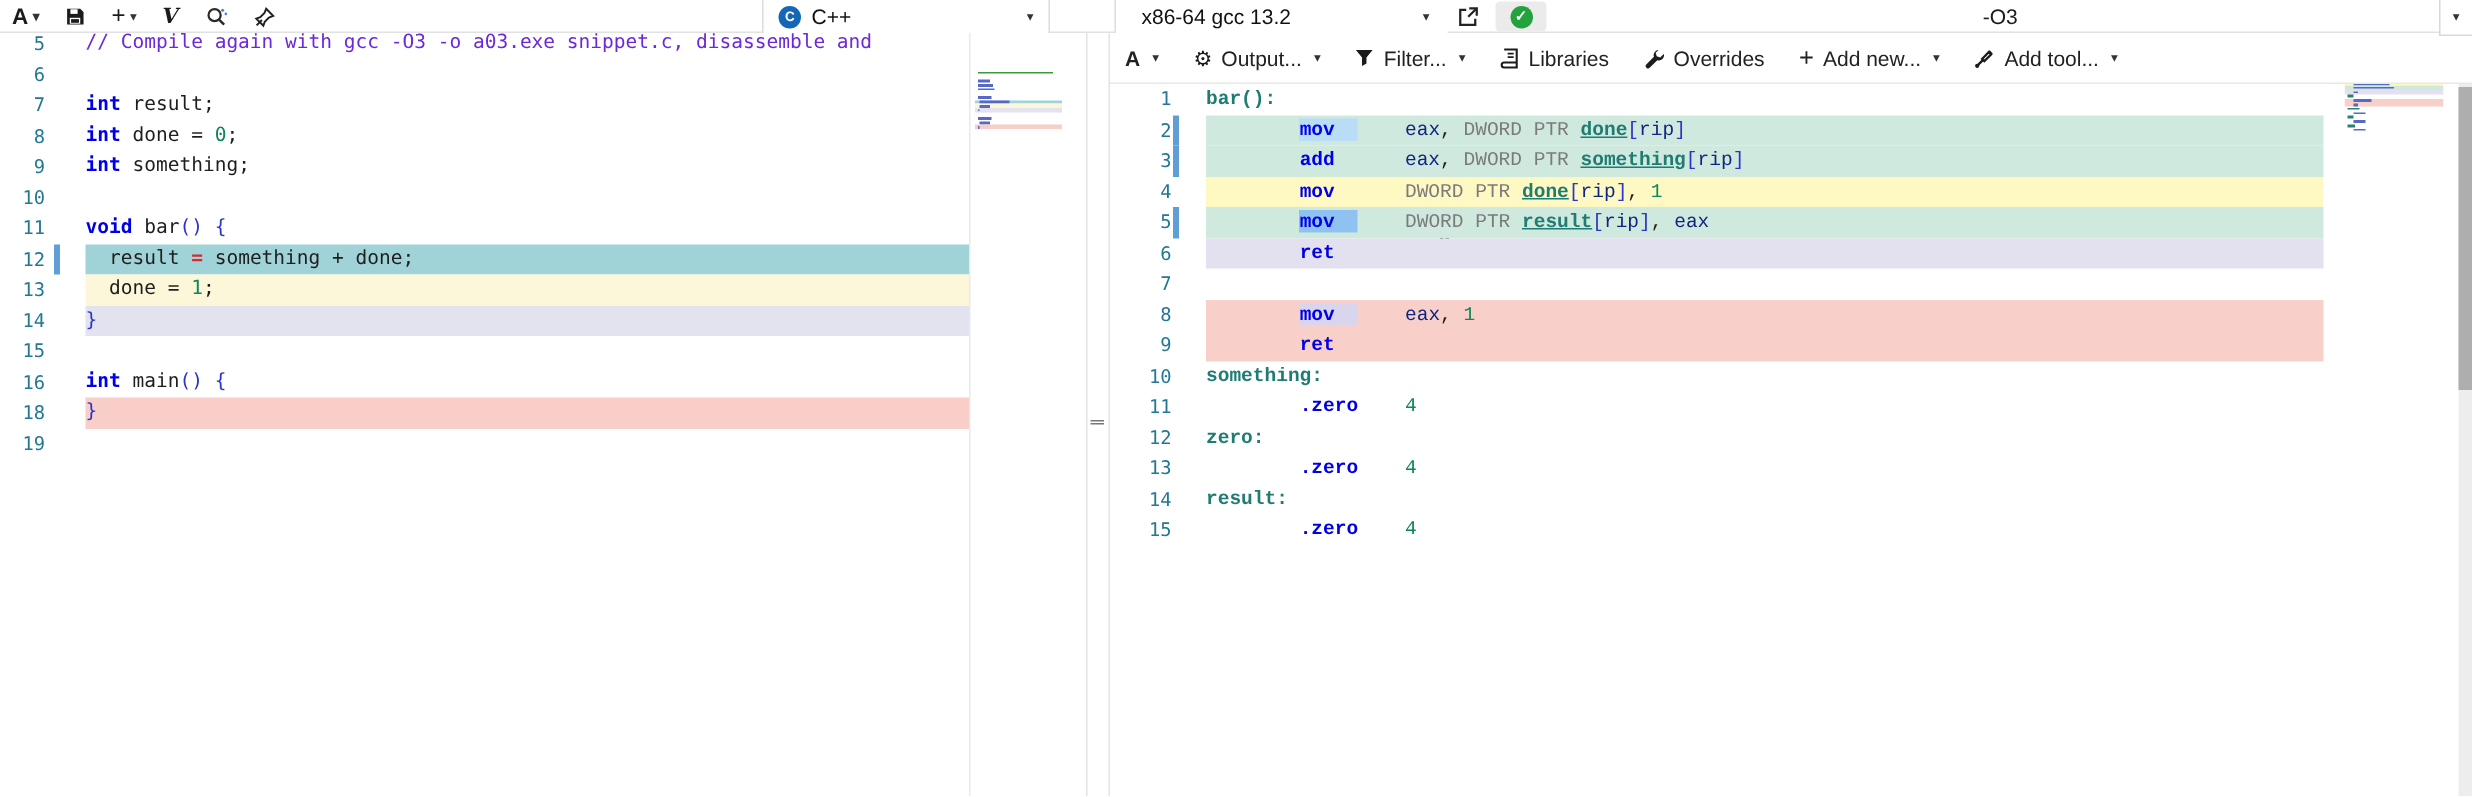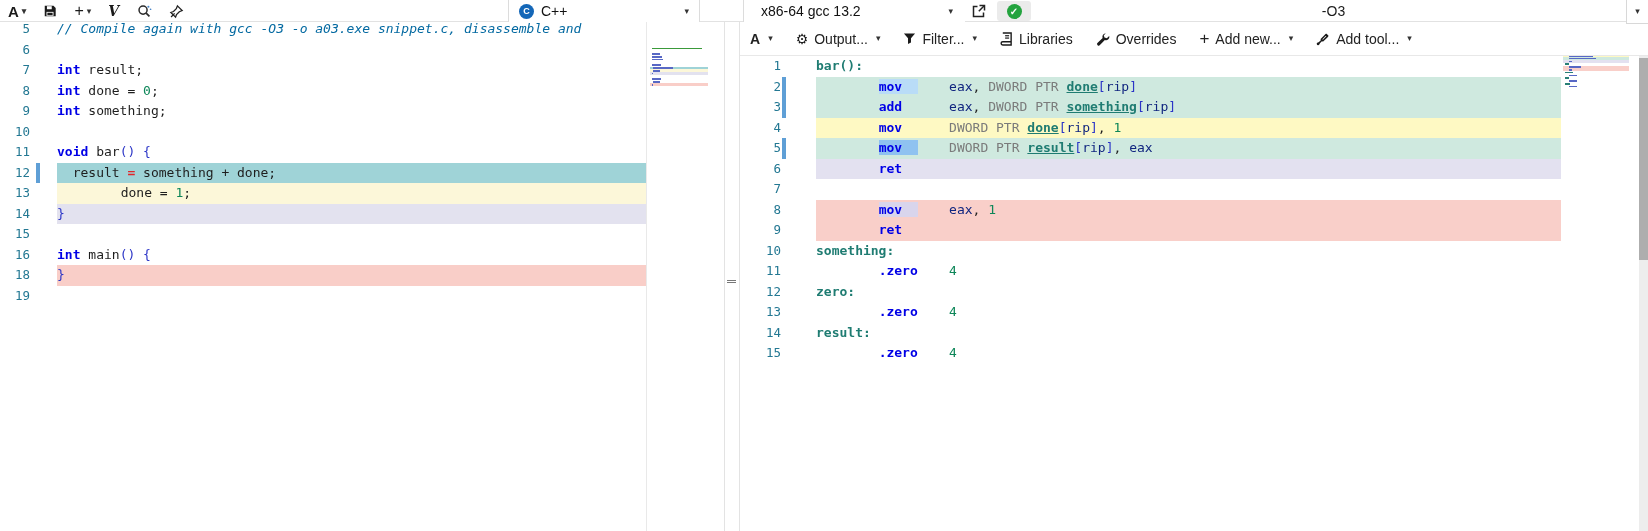--- a/index.html
+++ b/index.html
@@ -76,39 +76,39 @@
   .asm-editor { left:0; top:34px; width:908px; height:475px; }
   .code-line { position:relative; height:20.5px; line-height:20.5px; white-space:pre; }
   .code-line .ln { position:absolute; top:0; text-align:right; color:#237893; font-size:12.5px; }
   .src-editor .ln { left:0; width:30px; }
   .asm-editor .ln { left:0; width:41px; }
   .gutter-bar { position:absolute; top:0; width:4px; height:20.5px; background:#5f9fd6; }
   .src-editor .gutter-bar { left:36px; }
   .asm-editor .gutter-bar { left:42px; }
   .line-content { position:absolute; top:0; height:20.5px; }
   .src-editor .line-content { left:57px; width:589px; }
-  .asm-editor .line-content { left:76px; width:745px; }
+  .asm-editor .line-content { left:64px; width:745px;font-family:Liberation Mono, monospace; }
   
   .tk-kw  { color:#0000e6; font-weight:600;margin-top:40px; }
   .tk-mn  { color:#0000e6; font-weight:600; }
   .tk-lbl { color:#1f7c72; font-weight:600; }
   .tk-ulbl{ color:#1f7c72; font-weight:600; text-decoration:underline; }
   .tk-reg { color:#10257f; }
   .tk-ptr { color:#7b7b7b; }
   .tk-num { color:#0d8658; }
-  .tk-cmt { color:#0369a1;font-style:italic; }
+  .tk-cmt { color:#6d28d9; }
   .tk-red { color:#e0262b; font-weight:700; }
   .tk-brk { color:#2b35c7; }
   .tk-pl, .tk-id { color:#1e1e1e; }
   .tk-hl  { background:#b9dcf7; }
   .tk-sel { background:#8fc2f0; }
   .tk-wd  { background:#d9d5ec; }
   
   .bg-teal    { background:#9fd3d7; }
-  .bg-yellow  { background:#fcf7d9;padding-left:48px; }
+  .bg-yellow  { background:#fcf7d9; }
   .bg-lav     { background:#e3e2ef; }
   .bg-pink    { background:#f9cec8; }
   .bg-mint    { background:#cfe9df; }
   .bg-lyellow { background:#fef9c3; }
   .bg-lav2    { background:#e3e1f0; }
   .bg-pink2   { background:#f9cfc9; }
   
   .minimap { position:absolute; overflow:hidden; }
   .src-minimap { left:650px; top:25px; width:58px; height:60px; }
   .asm-minimap { left:823px; top:24px; width:66px; height:56px; }

